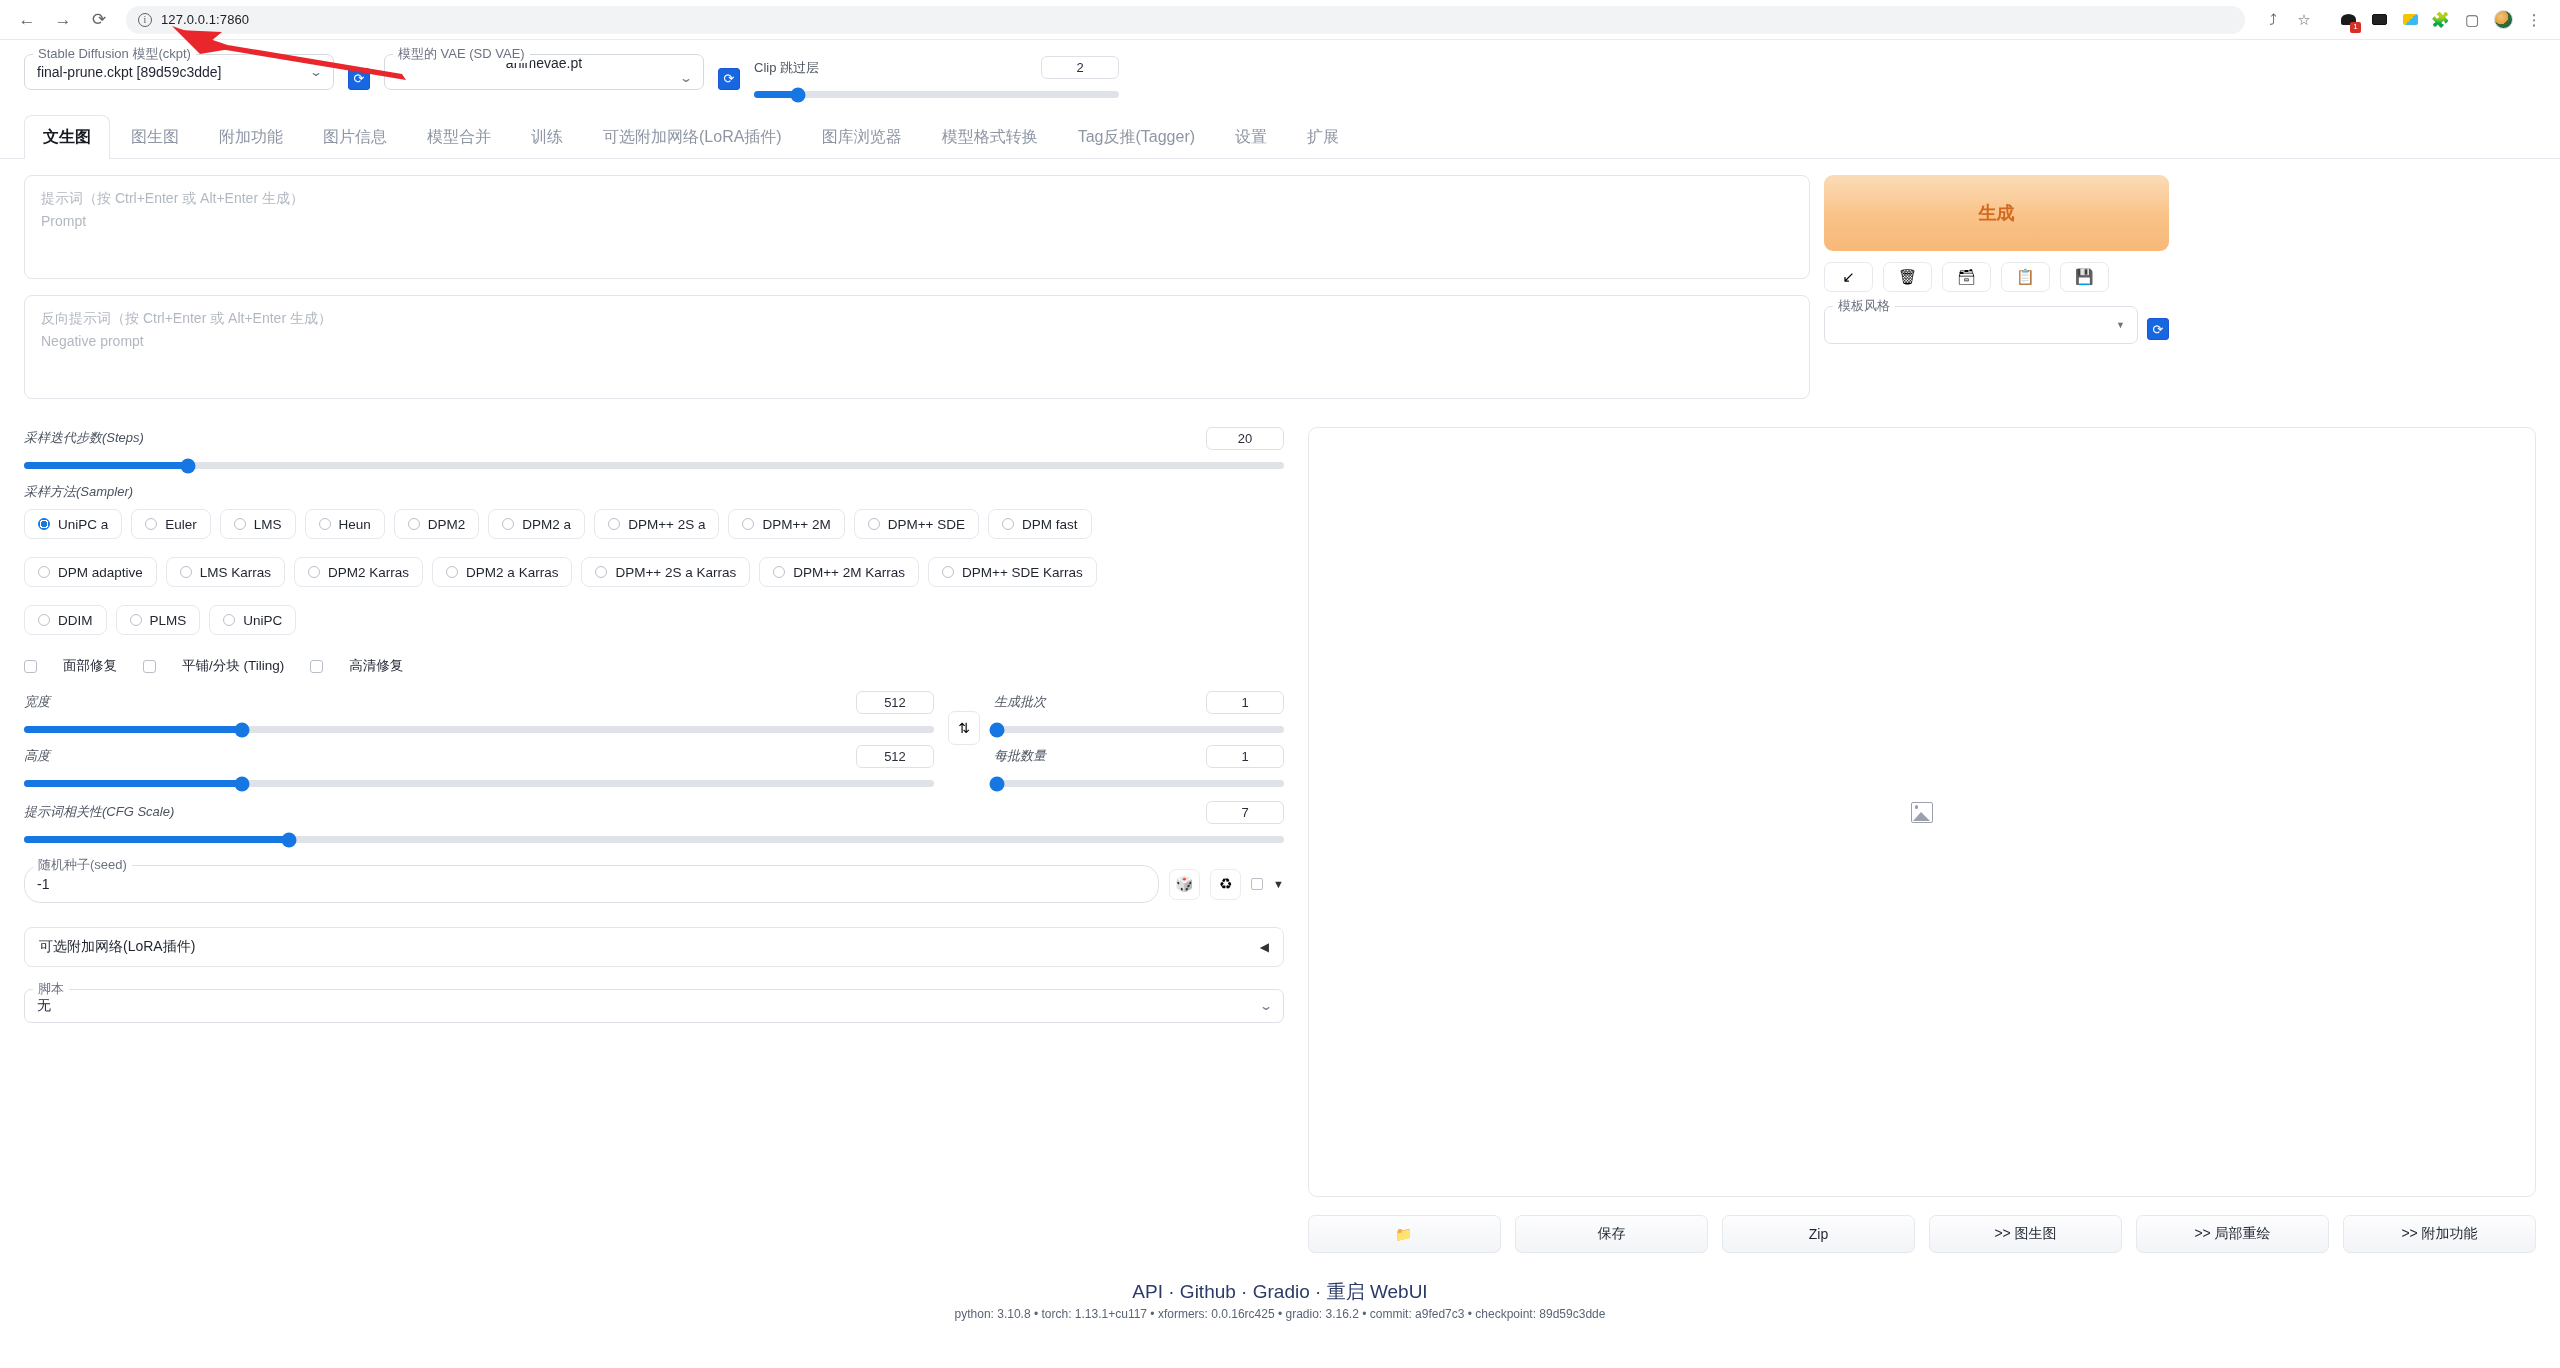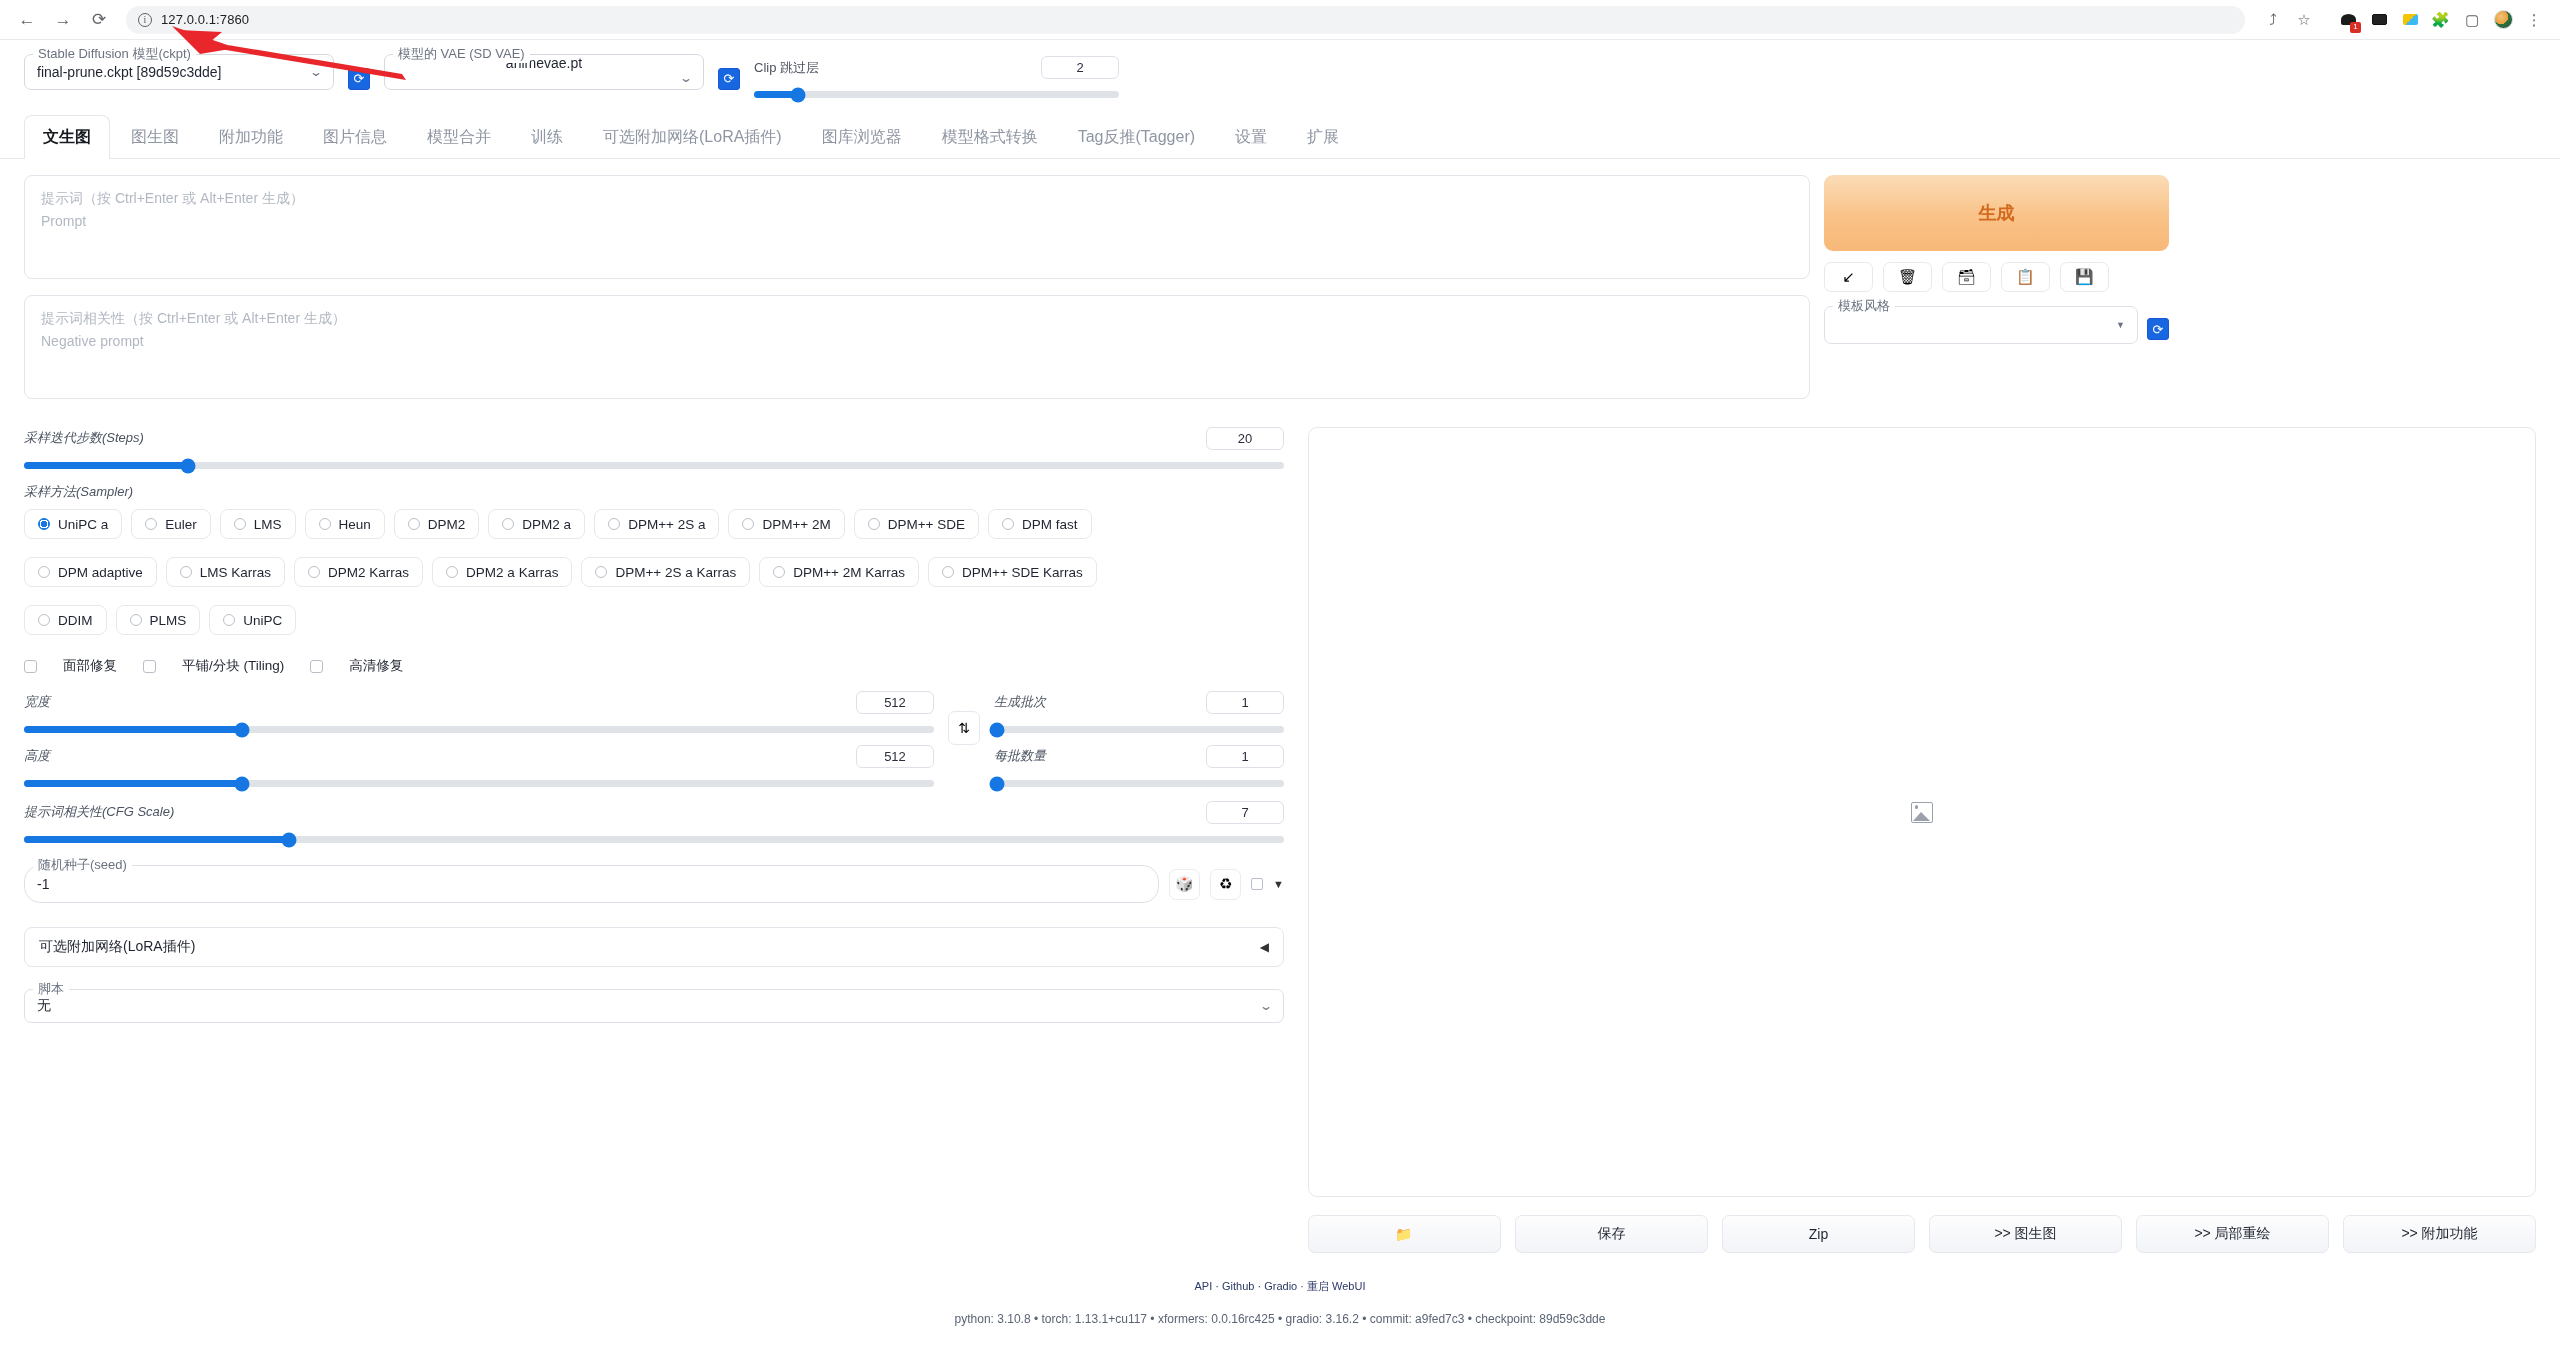--- a/index.html
+++ b/index.html
@@ -381,21 +381,21 @@
     border: 1px solid #e5e8ed;
     border-radius: 7px;
     background: linear-gradient(180deg, #fdfdfe 0%, #f2f4f7 100%);
     display: flex; align-items: center; justify-content: center;
     font-size: 14px;
     color: #1f2430;
   }
 
   
   .footer { text-align: center; padding: 26px 0 10px 0; }
-  .foot-links { font-size: 11px; color: #2b3a67; margin-bottom: 18px; }
+  .foot-links { font-size: 19px; color: #2b3a67; margin-bottom: 2px; }
   .foot-ver { font-size: 12px; color: #5a6475; }
 </style>
 </head>
 <body>
 
 <div class="browser-bar">
   <div class="nav-btn">←</div>
   <div class="nav-btn">→</div>
   <div class="nav-btn">⟳</div>
   <div class="omnibox">
@@ -475,21 +475,21 @@
   </div>
 
   <div class="main">
     <div class="left-col">
       <div class="prompt-col">
         <div class="prompt-box">
           <div class="ph-line1">提示词（按 Ctrl+Enter 或 Alt+Enter 生成）</div>
           <div class="ph-line2">Prompt</div>
         </div>
         <div class="prompt-box">
-          <div class="ph-line1">提示词相关性（按 Ctrl+Enter 或 Alt+Enter 生成）</div>
+          <div class="ph-line1">反向提示词（按 Ctrl+Enter 或 Alt+Enter 生成）</div>
           <div class="ph-line2">Negative prompt</div>
         </div>
       </div>
       <div class="gen-col">
         <div class="gen-btn">生成</div>
         <div class="icon-row">
           <div class="sm-btn">↙</div>
           <div class="sm-btn">🗑</div>
           <div class="sm-btn">🗃</div>
           <div class="sm-btn">📋</div>

